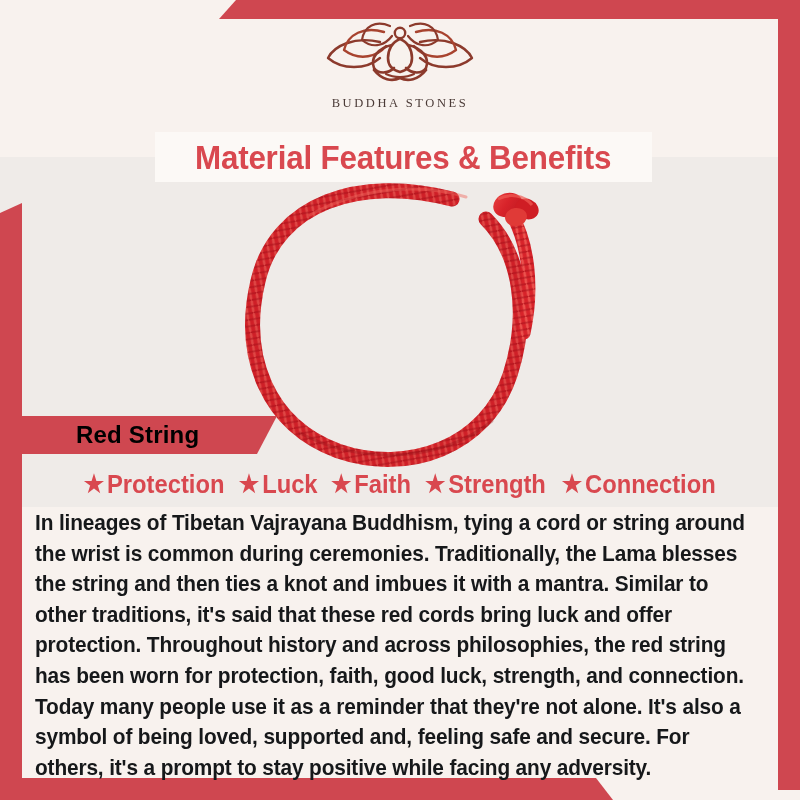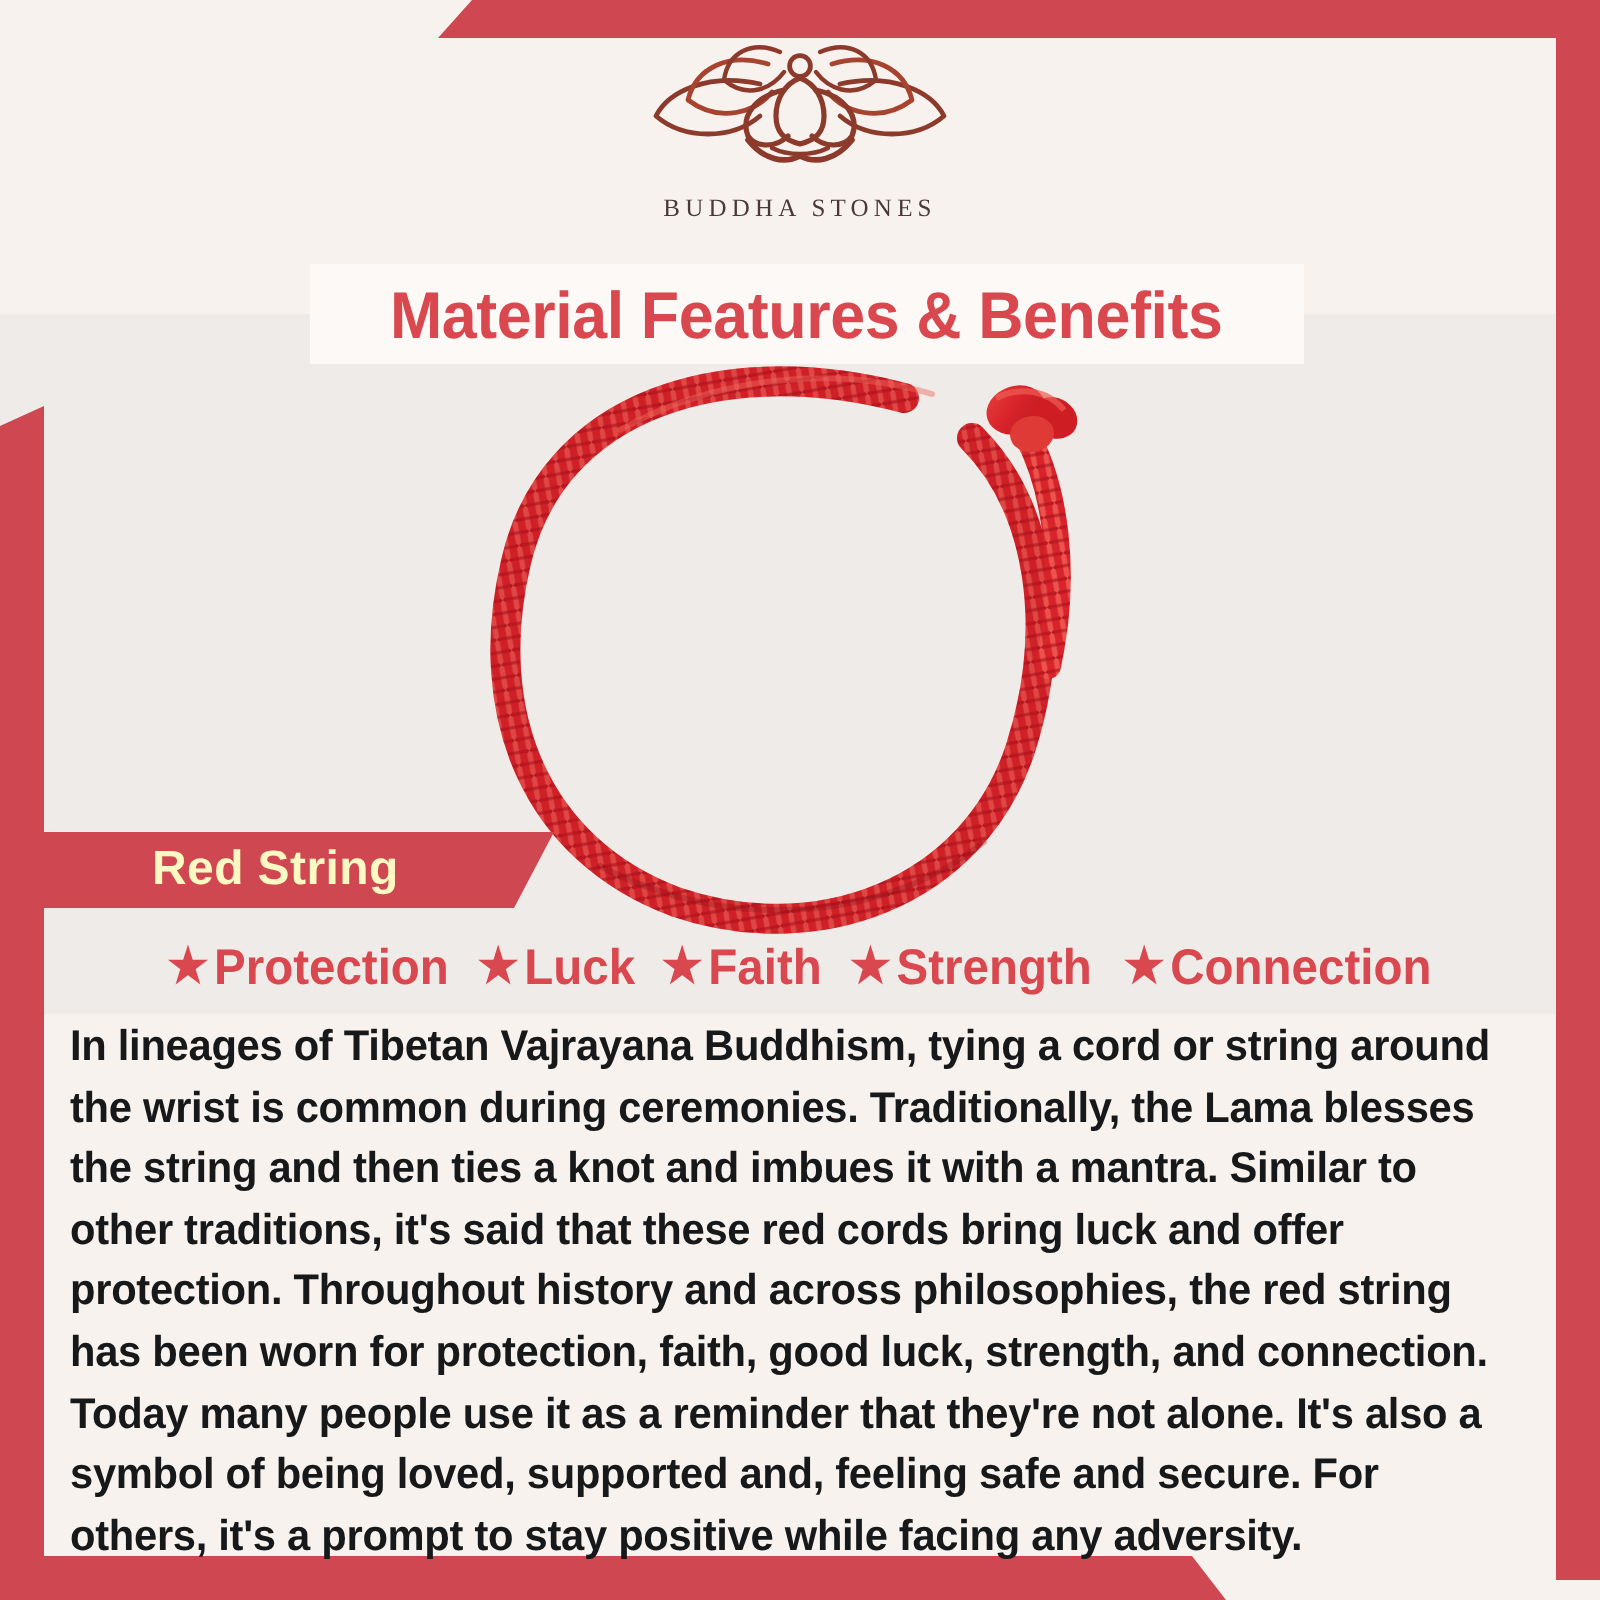--- a/index.html
+++ b/index.html
@@ -132,21 +132,21 @@
     top: 416px;
     width: 255px;
     height: 38px;
     background: #cf4750;
     clip-path: polygon(0 0, 255px 0, 235px 38px, 0 38px);
     display: flex;
     align-items: center;
     z-index: 7;
   }
   .banner-text {
-    color: #fef9c3;
+    color: #000000;
     font-size: 24px;
     font-weight: bold;
     padding-left: 54px;
     letter-spacing: 0.2px;
     line-height: 1;
   }
 
   
   .benefits {
     position: absolute;

